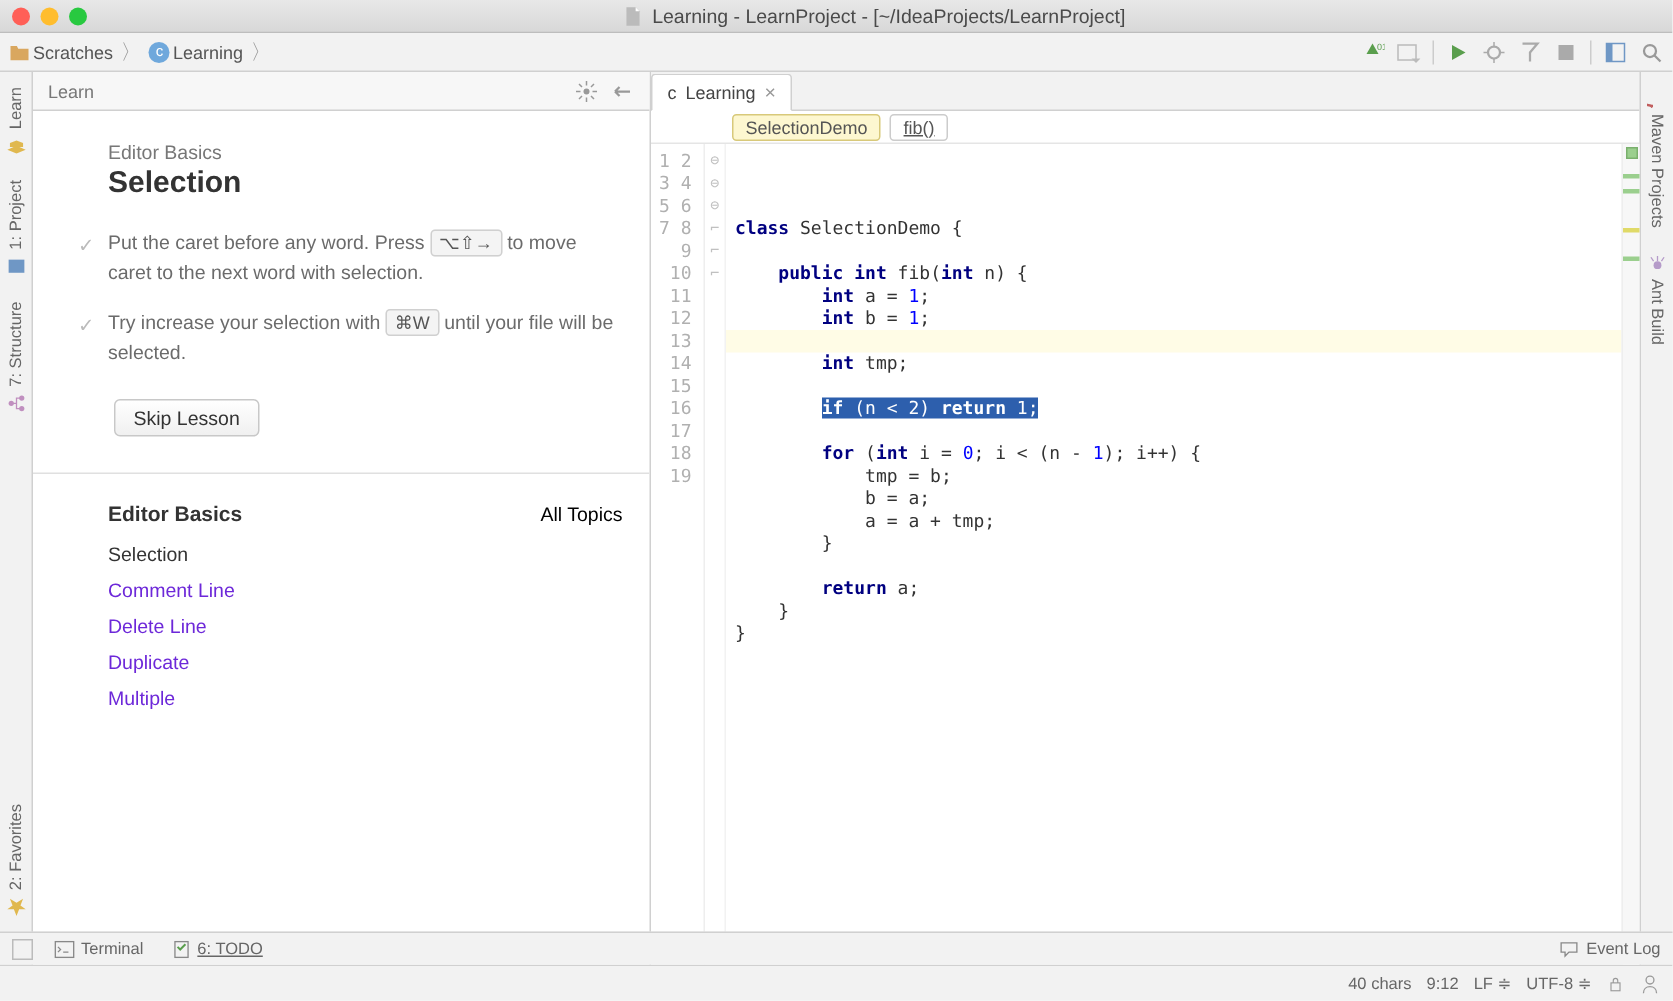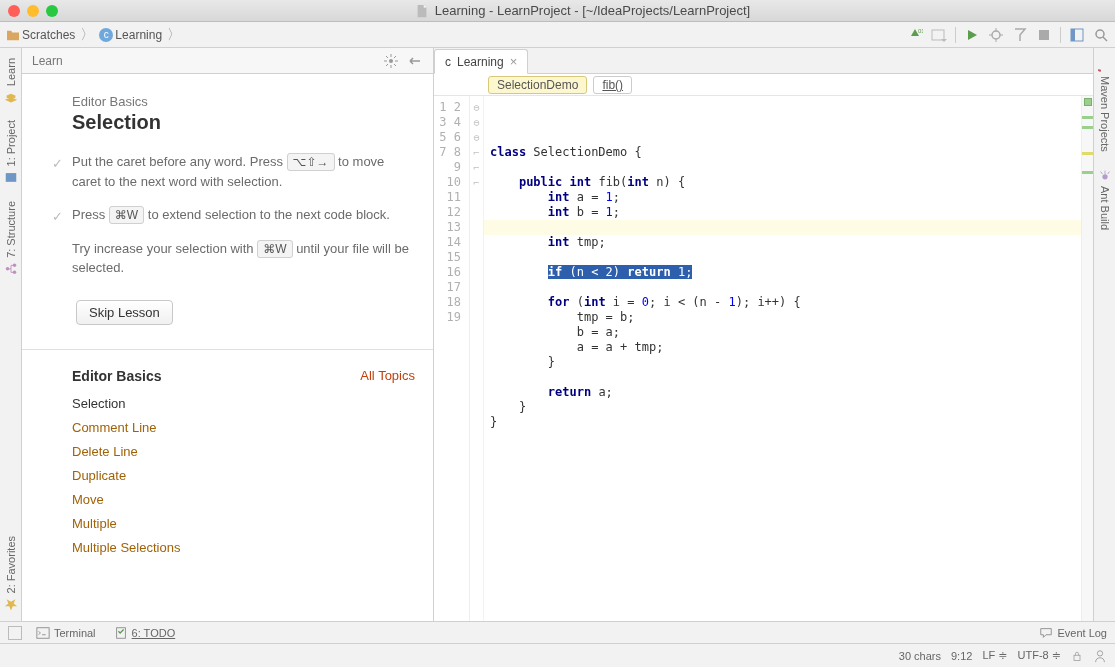--- a/index.html
+++ b/index.html
@@ -41,22 +41,22 @@
 .learn-body { padding: 20px 18px 10px 50px; font-size:13px; color:#555; overflow:auto; flex:1; }
 .lb-cat { font-size:13px; color:#777; margin-bottom:2px; }
 .lb-title { font-size:20px; font-weight:600; color:#333; margin-bottom:18px; }
 .step { position:relative; margin-bottom:14px; line-height:1.5; color:#6b6b6b;}
 .step .check { position:absolute; left:-20px; top:2px; color:#bbb; }
 .kbd { background:#f4f4f4; border:1px solid #d0d0d0; border-radius:3px; padding:1px 5px; font-size:12px; color:#555; }
 .skip-btn { margin-top:8px; margin-left:4px; background:linear-gradient(#fff,#f0f0f0); border:1px solid #c8c8c8; border-radius:4px; padding:4px 12px; font-size:13px; color:#333; cursor:pointer; }
 .lb-divider { height:1px; background:#e0e0e0; margin:24px -18px 18px -50px; }
 .lb-foot-head { display:flex; justify-content:space-between; align-items:center; margin-bottom:12px;}
 .lb-foot-head .t1 { font-weight:600; font-size:14px; color:#333; }
-.lb-foot-head .t2 { color:#c2410c; font-size:13px; cursor:pointer; }
-.lesson-link { color:#a16207; font-size:13px; margin:9px 0; cursor:pointer; }
+.lb-foot-head .t2 { color:#000000; font-size:13px; cursor:pointer; }
+.lesson-link { color:#6d28d9; font-size:13px; margin:9px 0; cursor:pointer; }
 .lesson-current { color:#333; font-size:13px; margin:9px 0; }
 
 
 .editor-area { flex:1; display:flex; flex-direction:column; background:#fff; }
 .tabbar { height:26px; background:#f2f2f2; border-bottom:1px solid #d0d0d0; display:flex; align-items:flex-end; padding-left:0;}
 .tab { height:25px; display:flex; align-items:center; gap:6px; padding:0 10px; background:#fff; border:1px solid #d0d0d0; border-bottom:1px solid #fff; border-top-left-radius:3px; border-top-right-radius:3px; font-size:12px; color:#444; margin-bottom:-1px;}
 .tab .close { color:#999; font-size:13px; cursor:pointer; }
 .crumb-under { height:22px; display:flex; align-items:center; padding-left:54px; gap:6px; border-bottom:1px solid #e5e5e5;}
 .crumb-chip { border:1px solid #d8c97a; background:#fdf7d0; padding:1px 8px; border-radius:3px; font-size:12px; color:#555;}
 .crumb-chip.plain { background:#fff; border-color:#ccc;text-decoration:underline; }
@@ -224,42 +224,39 @@
     <div class="learn-body">
       <div class="lb-cat">Editor Basics</div>
       <div class="lb-title">Selection</div>
 
       <div class="step">
         <span class="check">✓</span>
         <span><span>Put the caret before any word. Press </span><span class="kbd">⌥⇧→</span><span> to move caret to the next word with selection.</span></span>
       </div>
       <div class="step">
         <span class="check">✓</span>
-        <span><span>Press </span><span class="kbd">⌘W</span><span> to extend selection to the next code block.</span></span>
       </div>
       <div class="step">
         <span><span>Try increase your selection with </span><span class="kbd">⌘W</span><span> until your file will be selected.</span></span>
       </div>
 
       <button class="skip-btn">Skip Lesson</button>
 
       <div class="lb-divider"></div>
 
       <div class="lb-foot-head">
         <span class="t1">Editor Basics</span>
         <span class="t2">All Topics</span>
       </div>
       <div id="lesson-list">
           <div class="lesson-current">Selection</div>
           <div class="lesson-link">Comment Line</div>
           <div class="lesson-link">Delete Line</div>
           <div class="lesson-link">Duplicate</div>
-          <div class="lesson-link">Move</div>
           <div class="lesson-link">Multiple</div>
-          <div class="lesson-link">Multiple Selections</div>
         </div>
     </div>
   </div>
 
   <div class="editor-area">
     <div class="tabbar">
       <div class="tab">
         <span class="class-ico">c</span>
         <span>Learning</span>
         <span class="close">×</span>
@@ -364,21 +361,21 @@
           <path d="M2 3h12v7H8l-3 3v-3H2z" fill="none" stroke="#888"></path>
         </svg>
       <span>Event Log</span>
     </span>
   </div>
 </div>
 
 <div class="statusbar">
   <div class="sb-left"></div>
   <div class="sb-right">
-    <span>30 chars</span>
+    <span>40 chars</span>
     <span>9:12</span>
     <span><span>LF</span> ≑</span>
     <span><span>UTF-8</span> ≑</span>
     <svg width="12" height="12" viewBox="0 0 16 16">
         <rect x="4" y="7" width="8" height="7" fill="none" stroke="#999"></rect>
         <path d="M6 7V5a2 2 0 014 0v2" fill="none" stroke="#999"></path>
       </svg>
     <svg width="14" height="14" viewBox="0 0 16 16">
         <circle cx="8" cy="5" r="3" fill="none" stroke="#999"></circle>
         <path d="M3 15c0-3 2-5 5-5s5 2 5 5" fill="none" stroke="#999"></path>

